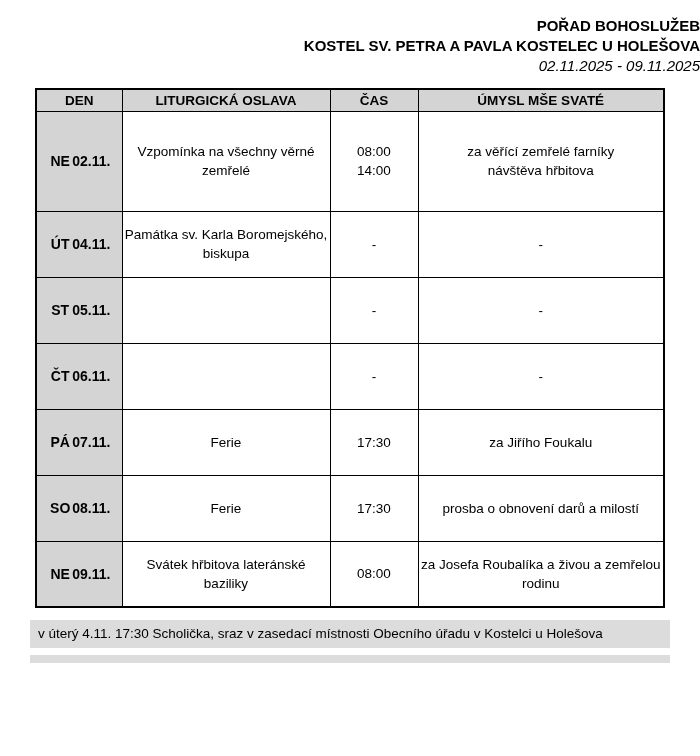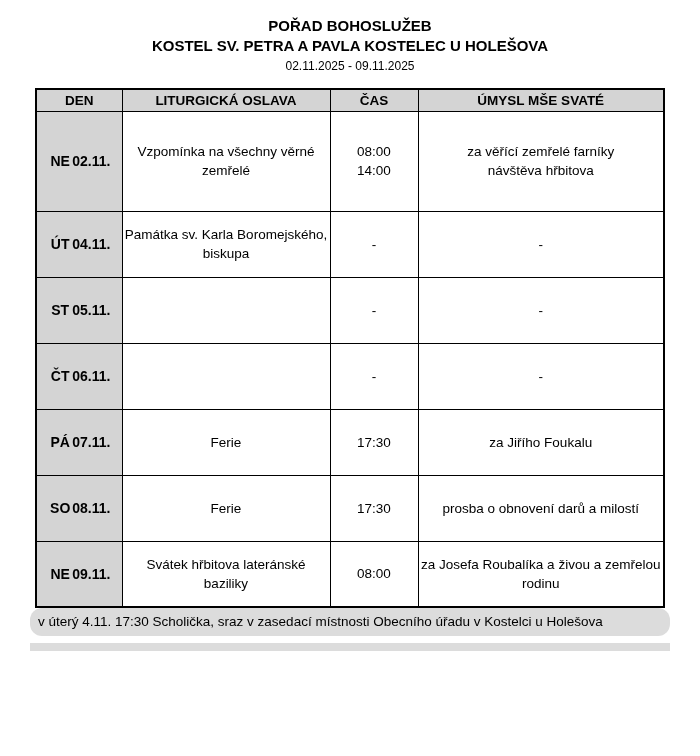--- a/index.html
+++ b/index.html
@@ -5,23 +5,23 @@
   * { box-sizing: border-box; }
   html, body { margin: 0; padding: 0; background: #ffffff; }
   body {
     width: 700px; height: 756px;
     font-family: "Liberation Sans", sans-serif;
     color: #000;
     overflow: hidden;
   }
   .page { width: 700px; height: 756px; position: relative; }
 
-  .doc-header { padding-top: 16px; text-align: center; }
+  .doc-header { padding-top: 16px; text-align: right; }
   .title-line { font-size: 15px; font-weight: bold; line-height: 20px; }
-  .date-range { font-size: 12px; line-height: 20px; }
+  .date-range { font-size: 15px; line-height: 20px; font-style: italic; }
 
   table.schedule {
     border-collapse: collapse;
     table-layout: fixed;
     width: 628px;
     margin: 12px auto 0 auto;
     border: 2px solid #000;
   }
   table.schedule th, table.schedule td {
     border: 1px solid #000;
@@ -52,26 +52,25 @@
     text-align: center;
     font-size: 13.5px;
     line-height: 19px;
     padding: 2px 6px;
   }
   .cas-entry + .cas-entry,
   .umysl-entry + .umysl-entry { }
 
   .footer-bar {
     width: 640px;
-    margin: 0 auto 0 auto;
+    margin: 12px auto 0 auto;
     background: var(--footer-bg, #dcdcdc);
     font-size: 13.5px;
     line-height: 20px;
     padding: 4px 8px;
-    border-radius: 12px;
   }
   .bottom-strip {
     width: 640px;
     height: 8px;
     margin: 7px auto 0 auto;
     background: var(--footer-bg, #dcdcdc);
   }
 </style>
 </head>
 <body>

